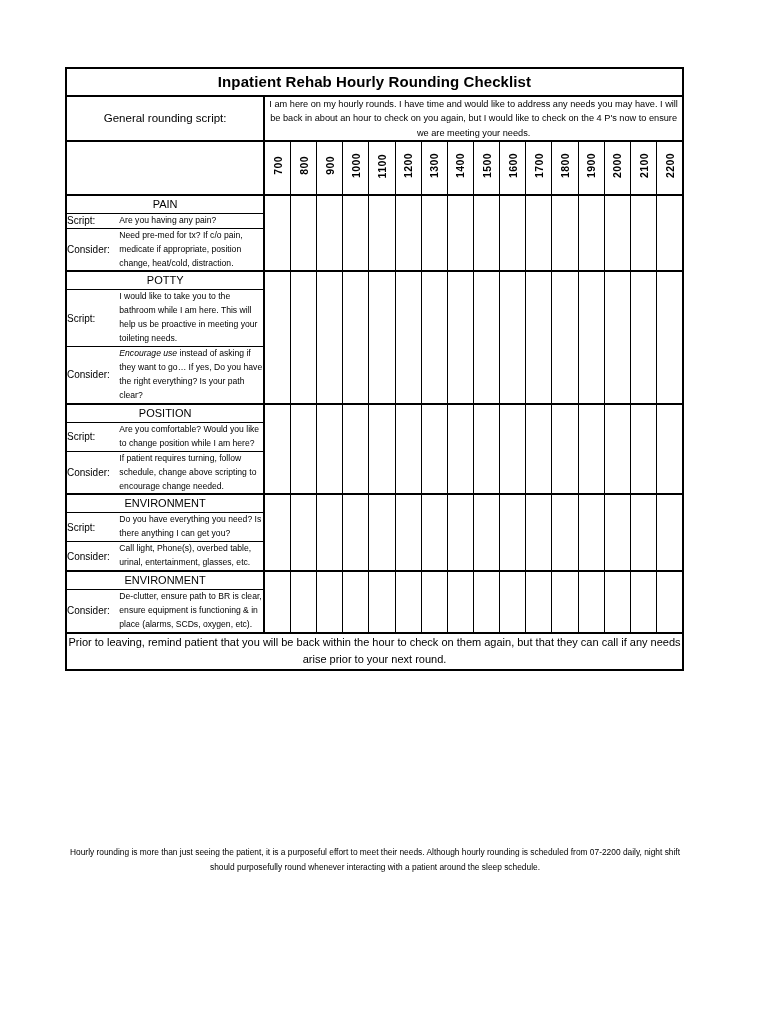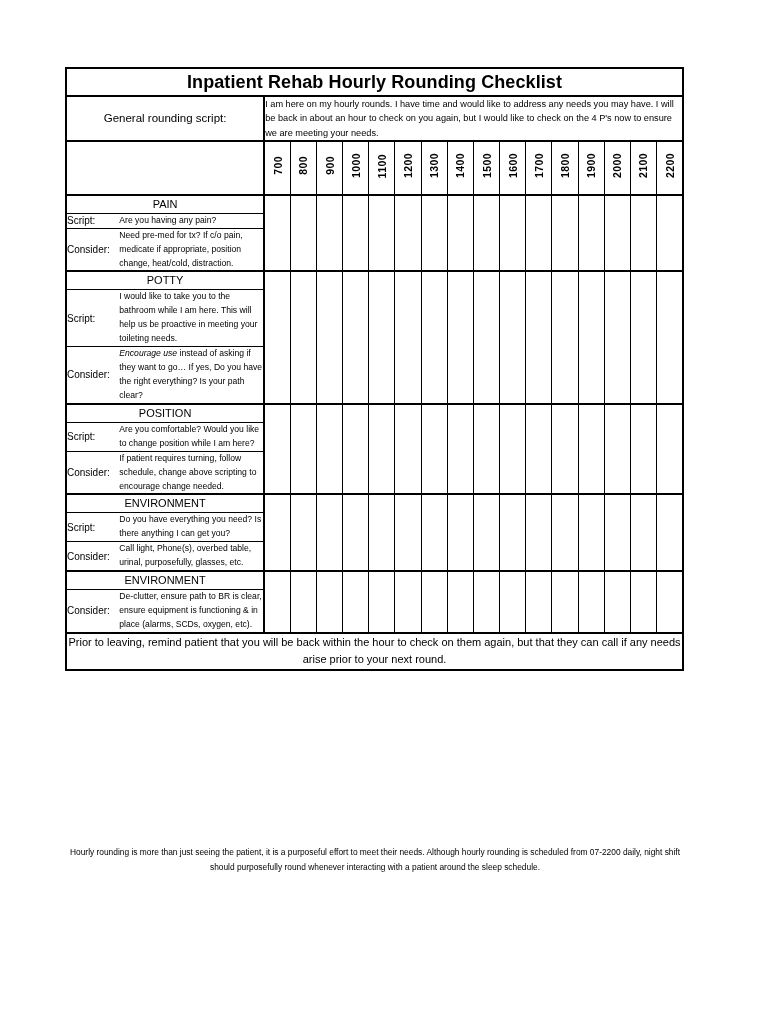--- a/index.html
+++ b/index.html
@@ -36,35 +36,36 @@
     background: #fff;
   }
   .t-thick-bottom { border-bottom: 2px solid #000 !important; }
   .t-thick-left   { border-left: 2px solid #000 !important; }
   .no-left   { border-left: none !important; margin-top: 40px; }
   .no-right  { border-right: none !important; }
 
   
   .title-cell {
     text-align: center;
-    font-size: 18px;
+    font-size: 15px;
     font-weight: bold;
     height: 26px;
     line-height: 26px;
     letter-spacing: .1px;
   }
 
   
   .gen-label {
     text-align: center;
     font-size: 11.5px;
     padding: 4px 6px;
     margin-left: 28px;
   }
   .gen-text {
+    text-align: center;
     font-size: 9.2px;
     line-height: 1.55;
     padding: 6px 10px;
     margin-top: 48px;
   }
 
   
   .hour-head {
     height: 52px;
     text-align: center;
@@ -280,21 +281,21 @@
           <td class="tick t-thick-bottom" rowspan="3"></td>
           <td class="tick t-thick-bottom" rowspan="3"></td>
           <td class="tick t-thick-bottom" rowspan="3"></td>
         </tr>
         <tr>
           <td class="rowlabel no-right">Script:</td>
           <td class="rowtext no-left">Do you have everything you need? Is there anything I can get you?</td>
         </tr>
         <tr>
           <td class="rowlabel no-right t-thick-bottom">Consider:</td>
-          <td class="rowtext no-left t-thick-bottom">Call light, Phone(s), overbed table, urinal, purposefully, glasses, etc.</td>
+          <td class="rowtext no-left t-thick-bottom">Call light, Phone(s), overbed table, urinal, entertainment, glasses, etc.</td>
         </tr>
         <tr>
           <td class="sect-title" colspan="2">ENVIRONMENT</td>
           <td class="tick t-thick-left t-thick-bottom" rowspan="2"></td>
           <td class="tick t-thick-bottom" rowspan="2"></td>
           <td class="tick t-thick-bottom" rowspan="2"></td>
           <td class="tick t-thick-bottom" rowspan="2"></td>
           <td class="tick t-thick-bottom" rowspan="2"></td>
           <td class="tick t-thick-bottom" rowspan="2"></td>
           <td class="tick t-thick-bottom" rowspan="2"></td>

